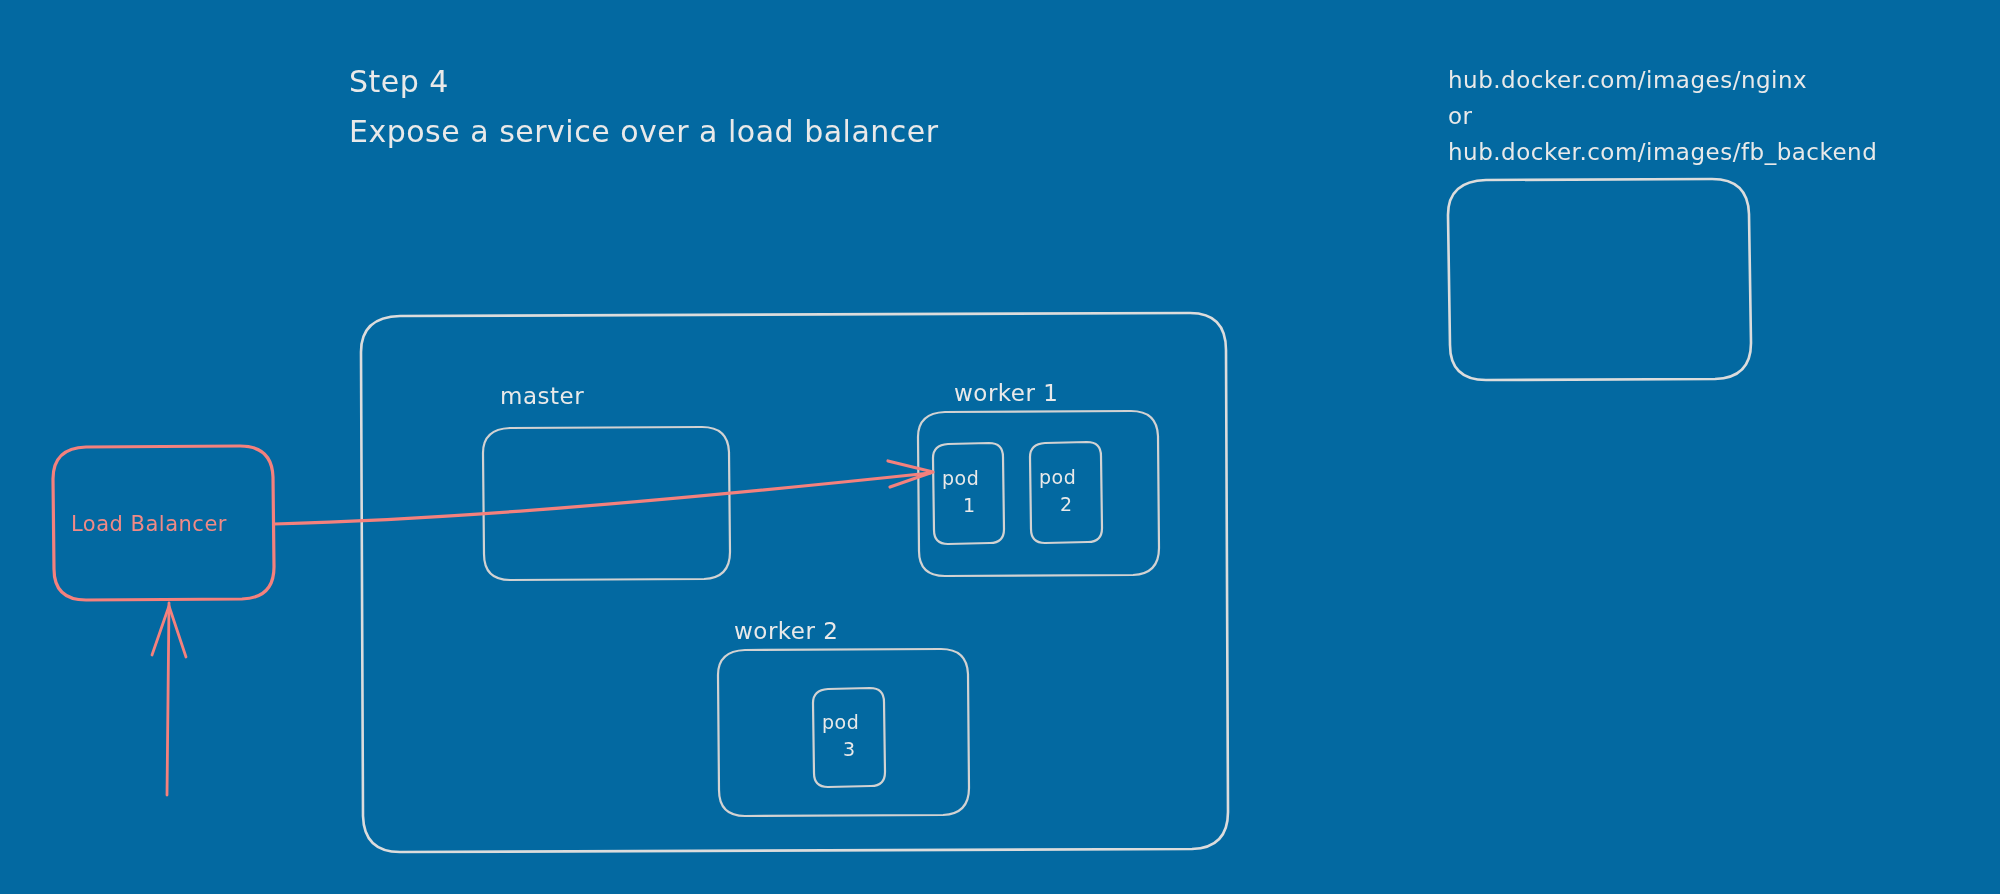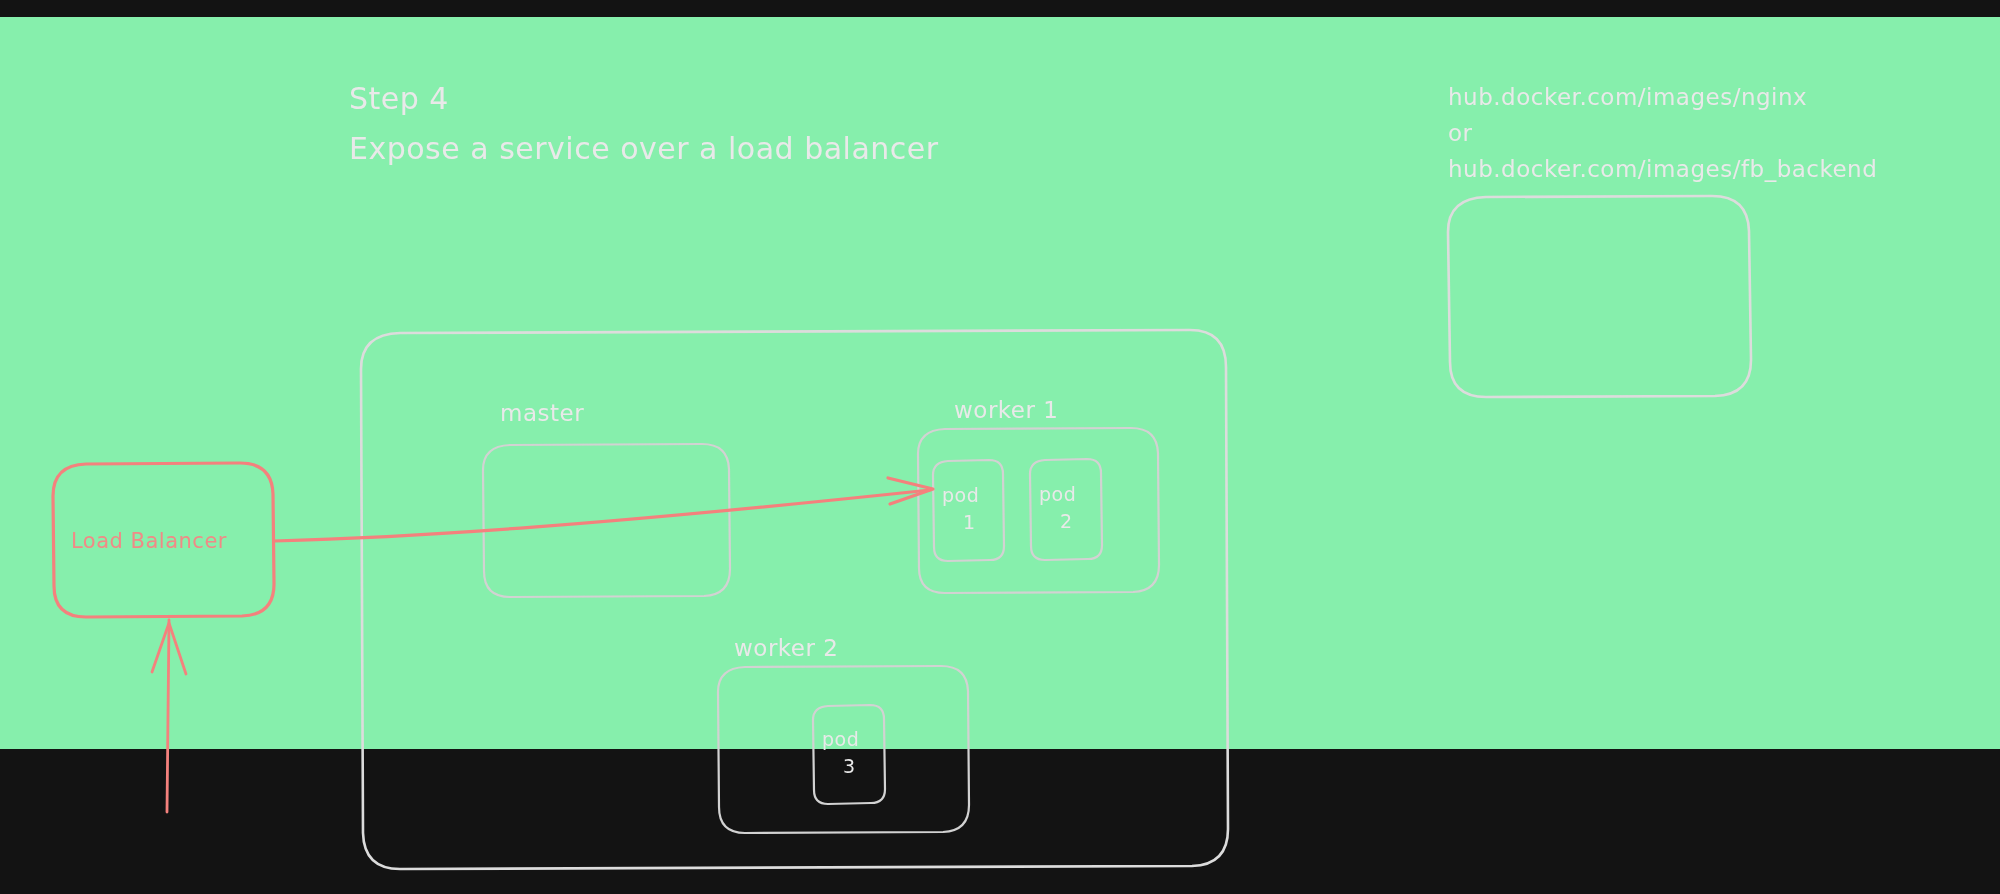--- a/index.html
+++ b/index.html
@@ -9,23 +9,22 @@
   }
   body {
     width: 2000px;
     height: 894px;
     overflow: hidden;
     font-family: "DejaVu Sans", sans-serif;
   }
   #canvas {
     position: relative;
     width: 2000px;
-    height: 732px;
-    background: #86efac;
-    margin-top: 17px;
+    height: 894px;
+    background: #0369a1;
   }
   svg.layer {
     position: absolute;
     top: 0;
     left: 0;
     width: 2000px;
     height: 894px;
   }
   .hand {
     font-family: "DejaVu Sans", sans-serif;

